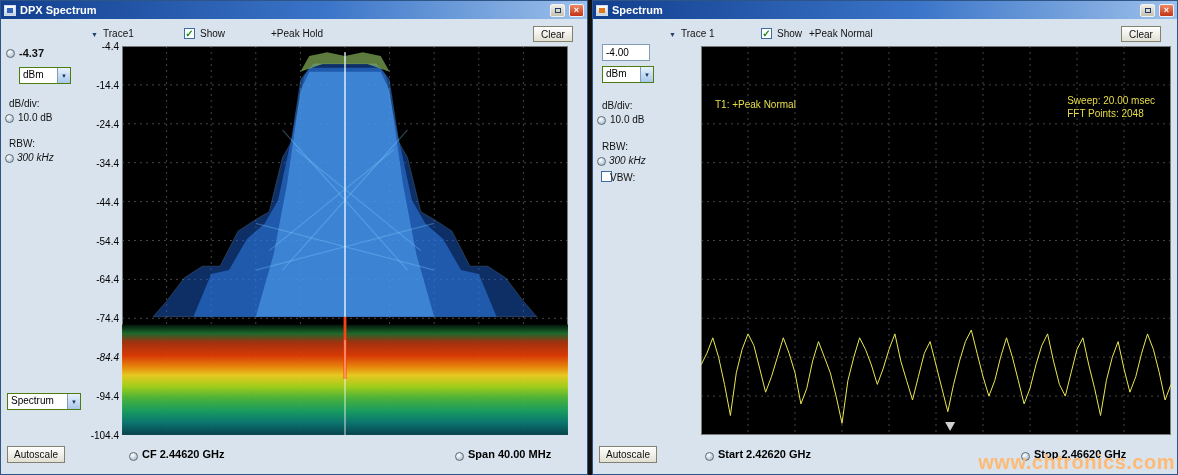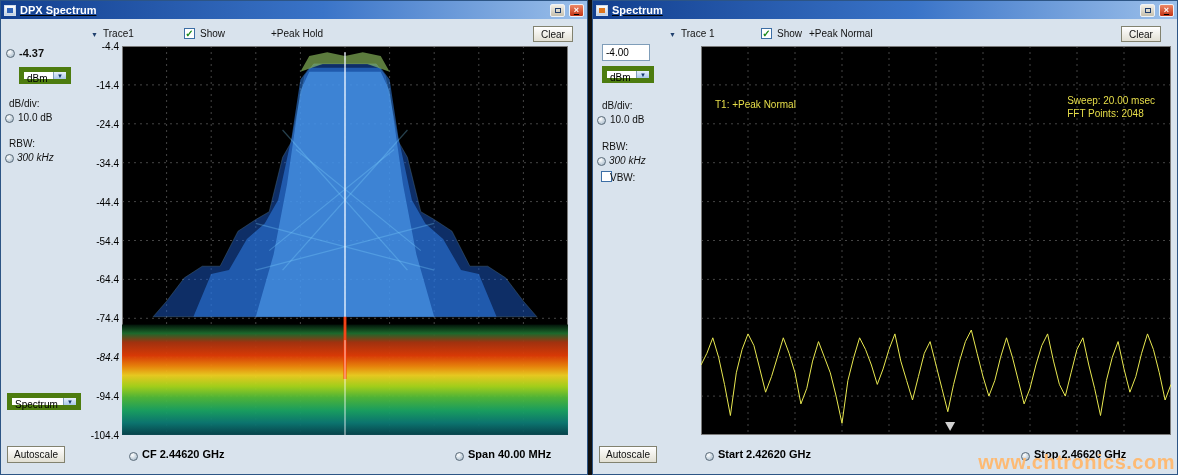--- a/index.html
+++ b/index.html
@@ -5,21 +5,21 @@
   * { box-sizing: border-box; }
   body { margin:0; background:#151515; font-family:"Liberation Sans", sans-serif; }
   .stage { position:relative; width:1178px; height:475px; background:#101010; overflow:hidden; }
 
   .window { position:absolute; top:0; height:475px; background:#d9e3ed; border:1px solid #2d5585; }
   .window.left  { left:0;   width:588px; }
   .window.right { left:592px; width:586px; }
 
   .titlebar { position:absolute; left:0; top:0; right:0; height:18px;
     background:linear-gradient(to right,#123f8f,#3a74c8 55%,#9cc0ea);
-    display:flex; align-items:center; padding:0 3px; gap:4px;text-decoration:underline; }
+    display:flex; align-items:center; padding:0 3px; gap:4px; }
   .titlebar .title { color:#fff; font-size:11px; font-weight:bold; flex:1; white-space:nowrap; }
   .app-icon { width:12px; height:11px; border:1px solid #d0dcea; background:linear-gradient(#fdfdfd,#c2d2e2); position:relative; flex:0 0 auto; }
   .app-icon::after { content:""; position:absolute; inset:2px; }
   .app-icon.blue::after { background:#2f63b8; }
   .app-icon.orange::after { background:#e0761c; }
   .winbtn { width:15px; height:13px; border:1px solid #eef2f8; border-radius:2px; padding:0;
     display:flex; align-items:center; justify-content:center; font-size:9px; line-height:1; }
   .winbtn.min { background:linear-gradient(#f2efe6,#c6c0ae); }
   .winbtn.min i { display:block; width:6px; height:5px; border:1px solid #1c3c6e; }
   .winbtn.close { background:linear-gradient(#ee8866,#c23314); color:#fff; font-weight:bold; }
@@ -27,21 +27,21 @@
 
   .ctl, .lbl { position:absolute; font-size:10px; color:#111; white-space:nowrap; }
   .bold { font-weight:bold; font-size:11px;text-align:right; }
   .italic { font-style:italic; }
   .trace-arrow::after { content:"▼"; font-size:7px; color:#20406e; }
   .cb { position:absolute; width:11px; height:11px; background:#fff; border:1px solid #3c6ea5;
     display:flex; align-items:center; justify-content:center; font-size:10px; color:#1b8a1b; font-weight:bold; }
   .cb.checked::after { content:"✓"; margin-top:-1px; }
   .btn { position:absolute; background:linear-gradient(#ffffff,#e2e0d4); border:1px solid #82826f;
     border-radius:0; font-size:10px; color:#111; padding:0; }
-  .dd { position:absolute; background:#fff; border:5px solid #4d7c0f; display:flex; align-items:stretch; }
+  .dd { position:absolute; background:#fff; border:1px solid #4d7c0f; display:flex; align-items:stretch; }
   .dd .val { flex:1; font-size:10px; padding:1px 3px; white-space:nowrap; color:#000; }
   .dd .arrow { width:13px; border-left:1px solid #7f9db9;
     background:linear-gradient(#e8f1fc,#a9c7ea); display:flex; align-items:center; justify-content:center;
     font-size:6px; color:#14386e; }
   .dd .arrow::after { content:"▼"; }
   .refbox { position:absolute; background:#fff; border:1px solid #7f9db9; font-size:10px; padding:2px 3px; }
   .knob { position:absolute; width:9px; height:9px; border-radius:50%; border:1px solid #5a6a78;
     background:radial-gradient(circle at 35% 30%, #ffffff, #9cb2c4); }
 
   .yticks { position:absolute; top:45px; height:389px; }

